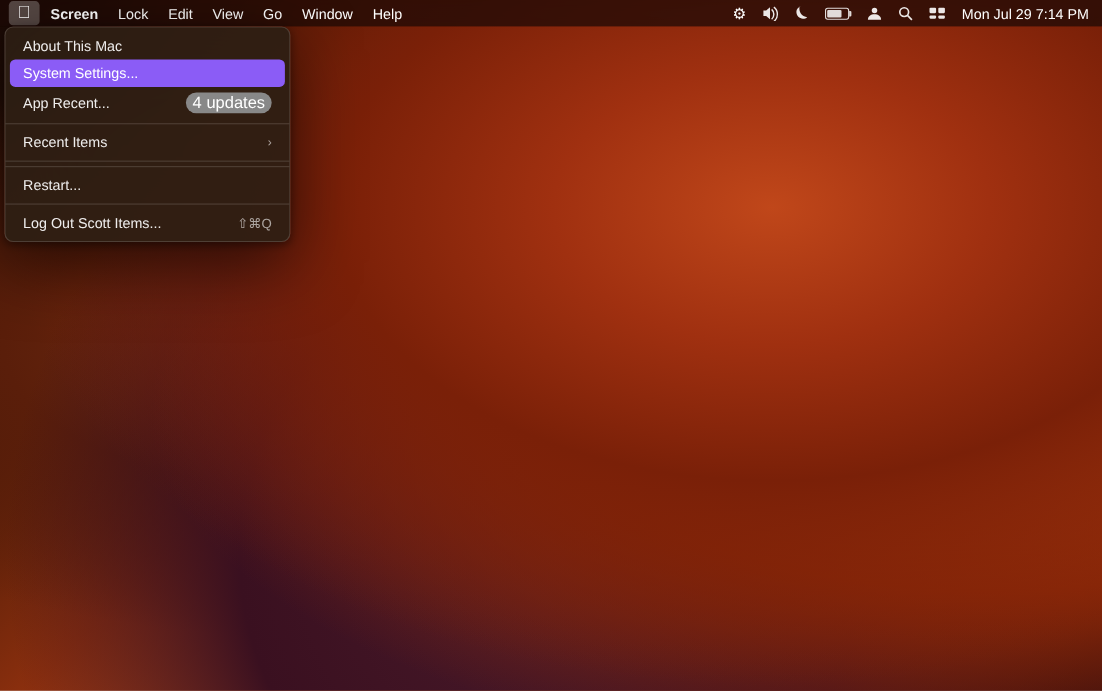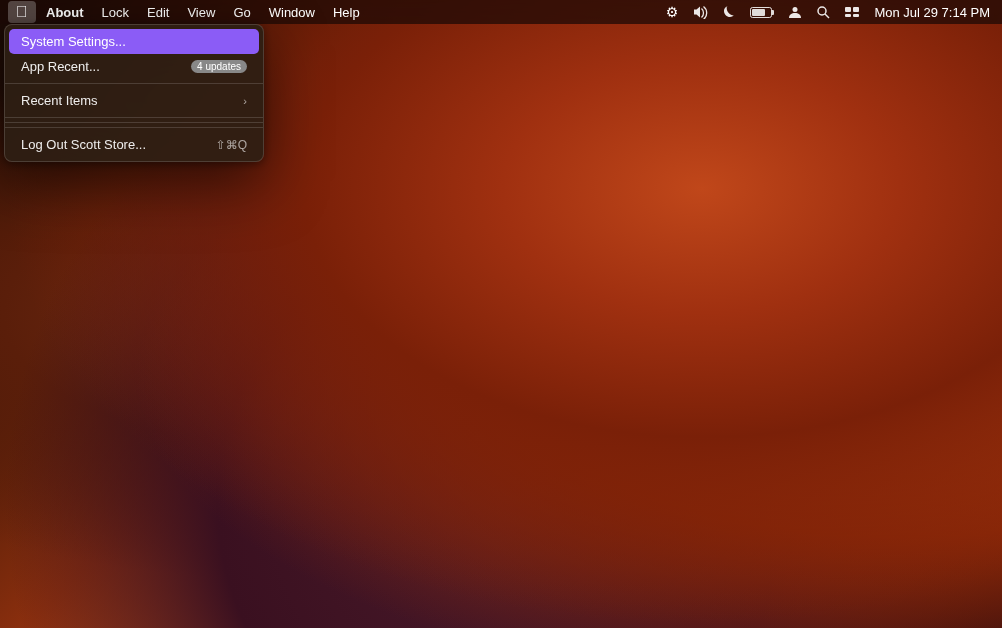--- a/index.html
+++ b/index.html
@@ -127,21 +127,21 @@
       color: rgba(255,255,255,0.6);
       display: flex;
       align-items: center;
       gap: 2px;
     }
 
     .menu-item .badge {
       margin-left: auto;
       background: #888;
       color: white;
-      font-size: 10px;
+      font-size: 15px;
       padding: 1px 6px;
       border-radius: 10px;
     }
 
     .menu-item .chevron {
       margin-left: auto;
       font-size: 11px;
       color: rgba(255,255,255,0.6);
     }
 
@@ -178,21 +178,21 @@
 
   </style>
 </head>
 <body>
 
 <div class="desktop">
 
   <div class="menubar">
     <div class="menubar-left">
       <div class="menubar-item apple"></div>
-      <div class="menubar-item bold">About</div>
+      <div class="menubar-item bold">Screen</div>
       <div class="menubar-item">Lock</div>
       <div class="menubar-item">Edit</div>
       <div class="menubar-item">View</div>
       <div class="menubar-item">Go</div>
       <div class="menubar-item">Window</div>
       <div class="menubar-item">Help</div>
     </div>
     <div class="menubar-right">
 
       <div class="menubar-right-item" style="font-size:14px;">⚙</div>
@@ -240,20 +240,23 @@
           <rect x="9" y="9" width="6" height="3" rx="1"></rect>
         </svg>
       </div>
 
       <div class="menubar-right-item" style="font-size:13px; white-space:nowrap;text-align:right;">Mon Jul 29  7:14 PM</div>
     </div>
   </div>
 
   <div class="apple-menu">
 
+    <div class="menu-item">
+      <span>About This Mac</span>
+    </div>
 
     <div class="menu-item highlighted">
       <span>System Settings...</span>
     </div>
 
     <div class="menu-item">
       <span>App Recent...</span>
       <span class="badge">4 updates</span>
     </div>
 
@@ -263,25 +266,28 @@
       <span>Recent Items</span>
       <span class="chevron">›</span>
     </div>
 
     <div class="menu-separator"></div>
 
 
     <div class="menu-separator"></div>
 
 
-
-
-    <div class="menu-separator"></div>
-
-
-    <div class="menu-item">
-      <span>Log Out Scott Store...</span>
+    <div class="menu-item">
+      <span>Restart...</span>
+    </div>
+
+
+    <div class="menu-separator"></div>
+
+
+    <div class="menu-item">
+      <span>Log Out Scott Items...</span>
       <span class="shortcut">⇧⌘Q</span>
     </div>
 
   </div>
 
 </div>
 
 </body></html>

